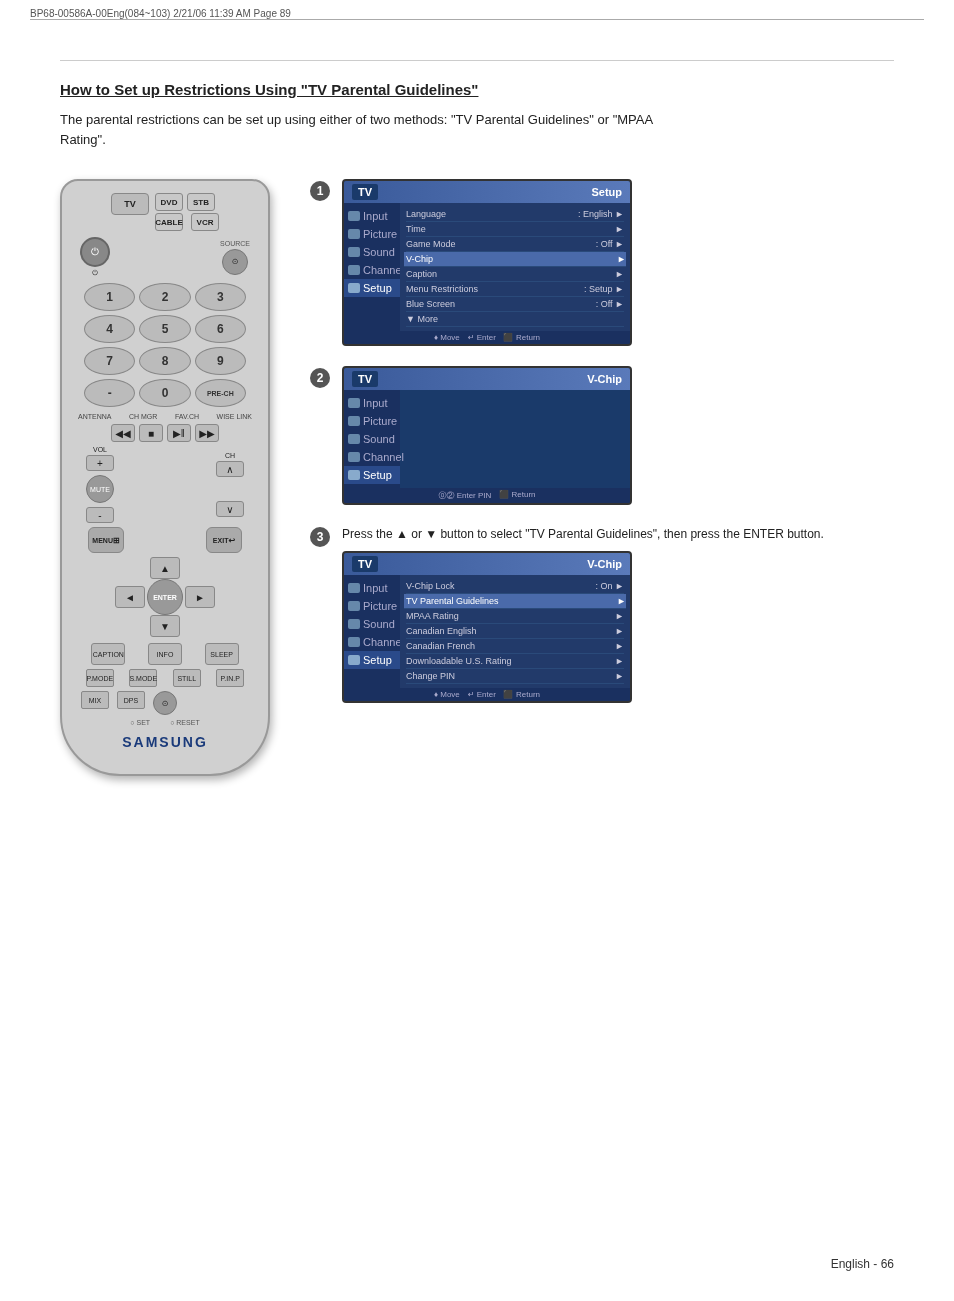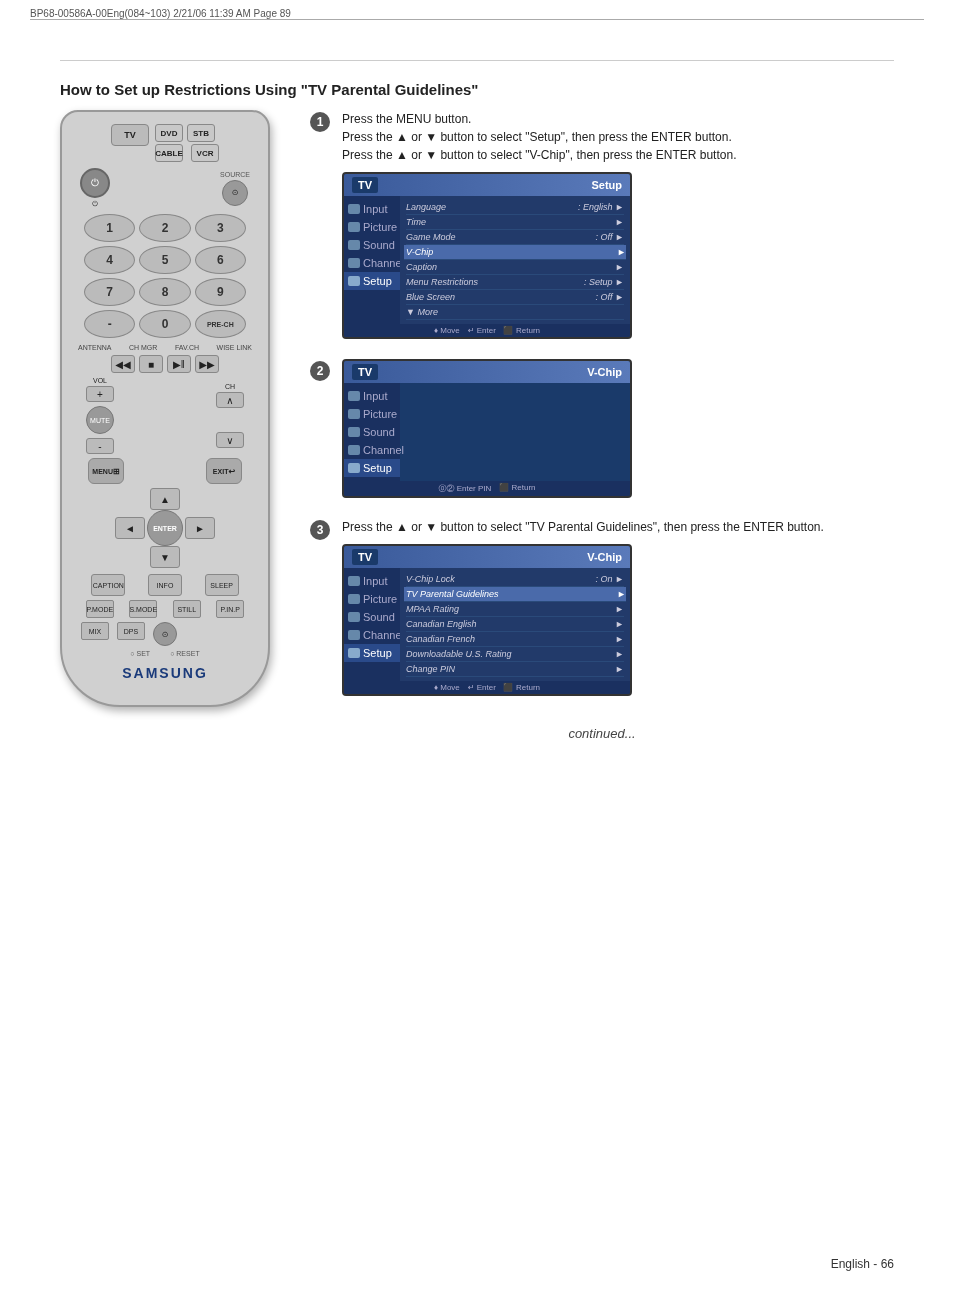--- a/index.html
+++ b/index.html
@@ -33,20 +33,21 @@
       top: 60px;
       left: 60px;
       right: 60px;
     }
 
     .page-title {
       font-size: 15px;
       font-weight: bold;
       margin-bottom: 12px;
       font-family: Arial, sans-serif;
+      text-decoration: underline;
     }
 
     .page-intro {
       font-size: 13px;
       line-height: 1.5;
       margin-bottom: 30px;
       max-width: 620px;
     }
 
     
@@ -475,21 +476,20 @@
       padding: 4px 6px;
     }
 
     .tv-menu-row {
       display: flex;
       justify-content: space-between;
       padding: 2px 0;
       color: #ccd;
       font-size: 9px;
       border-bottom: 1px solid #2a4a7a;
-      font-style: italic;
     }
 
     .tv-menu-row.highlighted {
       background: #4a6aaa;
       color: #fff;
       padding-left: 2px;
       margin: 0 -2px;
     }
 
     .tv-footer {
@@ -552,20 +552,21 @@
   <span>BP68-00586A-00Eng(084~103)  2/21/06  11:39 AM  Page 89</span>
   <span></span>
 </div>
 
 <div class="main-content">
 
   <div class="divider-line"></div>
 
   <h2 class="page-title">How to Set up Restrictions Using "TV Parental Guidelines"</h2>
 
+  <p class="page-intro">The parental restrictions can be set up using either of two methods: "TV Parental Guidelines" or "MPAA Rating".</p>
 
   <div class="content-columns">
 
     <div class="remote-column">
       <div class="remote">
 
         <div class="remote-top-buttons">
           <div class="remote-tv-btn">TV</div>
           <div style="display:flex;flex-direction:column;gap:2px;">
             <div style="display:flex;gap:4px;">
@@ -686,21 +687,20 @@
         <div class="samsung-logo">SAMSUNG</div>
 
       </div>
     </div>
 
     <div class="steps-column">
 
       <div class="step-item">
         <div class="step-number">1</div>
         <div class="step-content">
-          <div class="step-text">Press the MENU button.<br>Press the ▲ or ▼ button to select "Setup", then press the ENTER button.<br>Press the ▲ or ▼ button to select "V-Chip", then press the ENTER button.</div>
 
           <div class="tv-screen">
             <div class="tv-header">
               <div class="tv-header-left">TV</div>
               <div class="tv-header-right">Setup</div>
             </div>
             <div class="tv-body">
               <div class="tv-sidebar">
                 <div class="tv-sidebar-item">
                   <div class="tv-sidebar-icon"></div>
@@ -873,20 +873,19 @@
             </div>
             <div class="tv-footer">
               <span>♦ Move</span>
               <span>↵ Enter</span>
               <span>⬛ Return</span>
             </div>
           </div>
         </div>
       </div>
 
-      <div class="continued-text">continued...</div>
 
     </div>
   </div>
 
 </div>
 
 <div class="page-footer">English - 66</div>
 
 </body></html>

